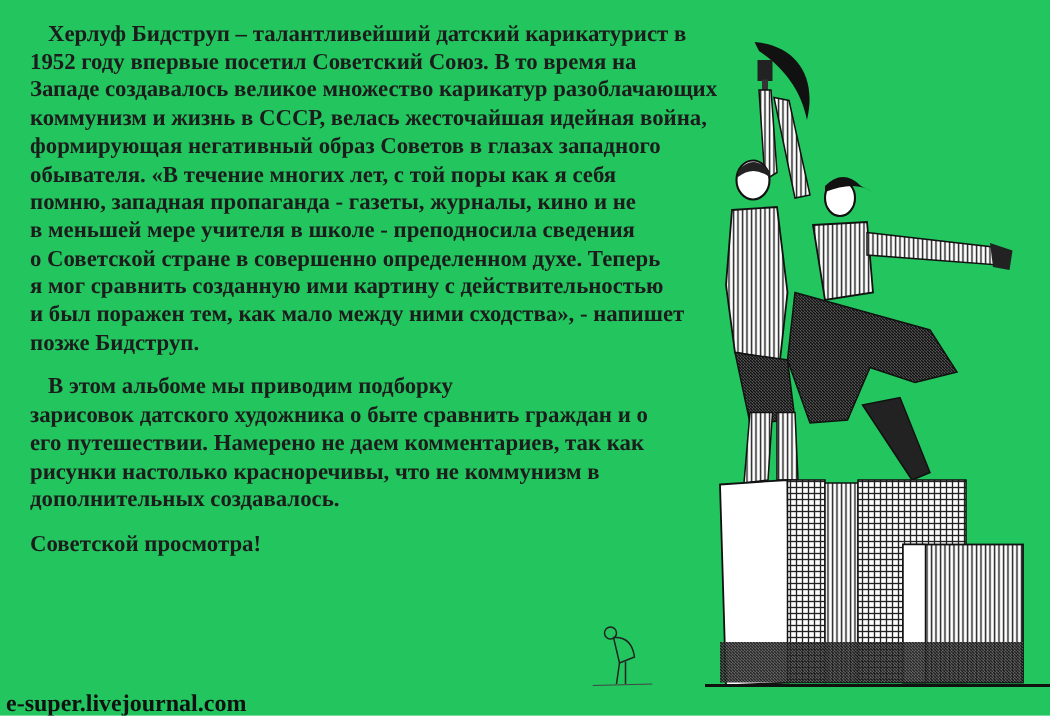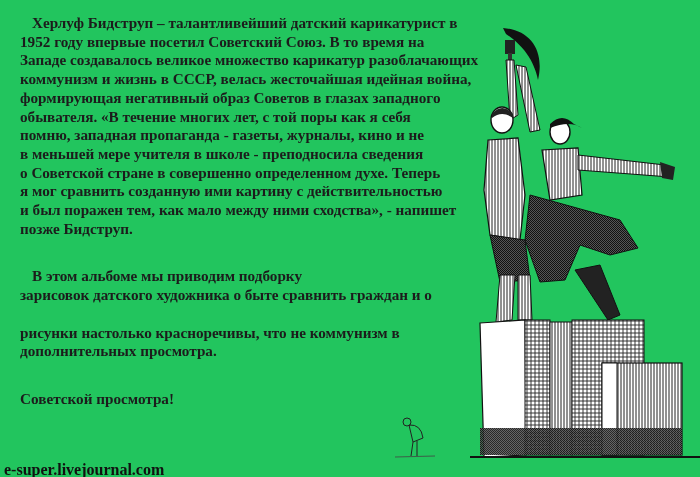--- a/index.html
+++ b/index.html
@@ -8,38 +8,38 @@
       overflow: hidden; font-family: "DejaVu Serif", "Liberation Serif", serif;
       color: #1a1a1a;
     }
     .page { position: absolute; left: 0; top: 0; width: 700px; height: 477px; background: #22c55e; }
     .text-block {
       position: absolute; left: 20px; top: 14px; width: 480px;
       font-family: "Liberation Serif", "DejaVu Serif", serif;
       font-weight: bold; font-size: 15.2px; line-height: 18.7px; color: #1c1c1c;
     }
     .para { margin: 0; white-space: pre-line; }
-    .para + .para { margin-top: 29px; }
+    .para + .para { margin-top: 11px; }
     .indent { text-indent: 12px; }
     .footer {
       position: absolute; left: 4px; top: 461px;
       font-family: "Liberation Serif", "DejaVu Serif", serif;
       font-weight: bold; font-size: 16px; color: #111;
     }
     .illustration { position: absolute; left: 470px; top: 20px; width: 230px; height: 440px; }
     .tiny-figure { position: absolute; left: 395px; top: 410px; width: 40px; height: 50px; }
   </style>
 </head>
 <body>
 
 <div class="page">
 
   <div class="text-block">
     <p class="para indent"><span>Херлуф Бидструп – талантливейший датский карикатурист в</span><br><span>1952 году впервые посетил Советский Союз. В то время на</span><br><span>Западе создавалось великое множество карикатур разоблачающих</span><br><span>коммунизм и жизнь в СССР, велась жесточайшая идейная война,</span><br><span>формирующая негативный образ Советов в глазах западного</span><br><span>обывателя. «В течение многих лет, с той поры как я себя</span><br><span>помню, западная пропаганда - газеты, журналы, кино и не</span><br><span>в меньшей мере учителя в школе - преподносила сведения</span><br><span>о Советской стране в совершенно определенном духе. Теперь</span><br><span>я мог сравнить созданную ими картину с действительностью</span><br><span>и был поражен тем, как мало между ними сходства», - напишет</span><br><span>позже Бидструп.</span></p>
-    <p class="para indent"><span>В этом альбоме мы приводим подборку</span><br><span>зарисовок датского художника о быте сравнить граждан и о</span><br><br><span>рисунки настолько красноречивы, что не коммунизм в</span><br><span>дополнительных просмотра.</span></p>
+    <p class="para indent"><span>В этом альбоме мы приводим подборку</span><br><span>зарисовок датского художника о быте сравнить граждан и о</span><br><span>его путешествии. Намерено не даем комментариев, так как</span><br><span>рисунки настолько красноречивы, что не коммунизм в</span><br><span>дополнительных создавалось.</span></p>
     <p class="para"><span>Советской просмотра!</span></p>
   </div>
 
   <div class="footer">e-super.livejournal.com</div>
 
   <svg class="illustration" viewBox="0 0 230 440" xmlns="http://www.w3.org/2000/svg">
     <defs>
       <pattern id="hatchV" width="3" height="3" patternUnits="userSpaceOnUse">
         <rect width="3" height="3" fill="#fff"></rect>
         <line x1="1" y1="0" x2="1" y2="3" stroke="#222" stroke-width="1"></line>

